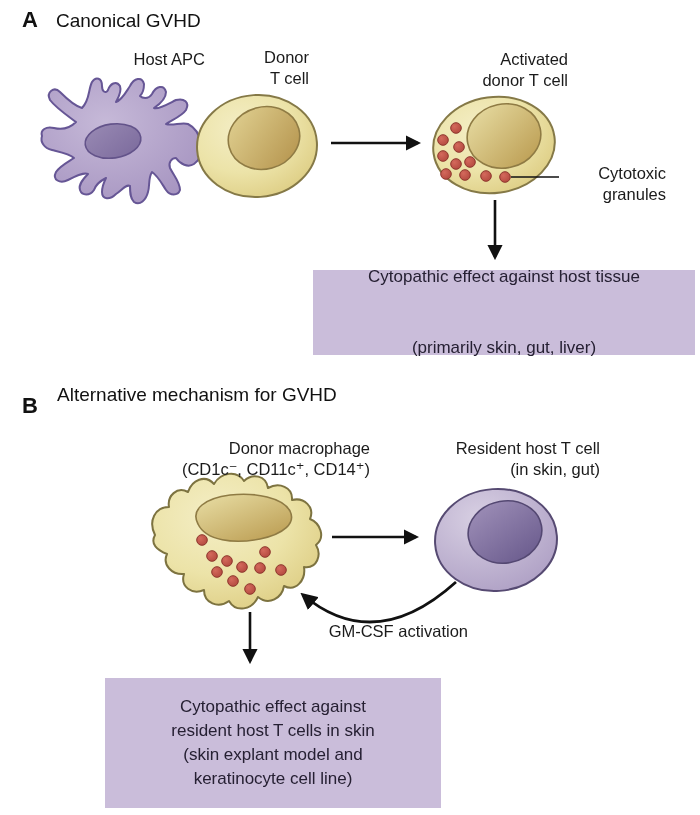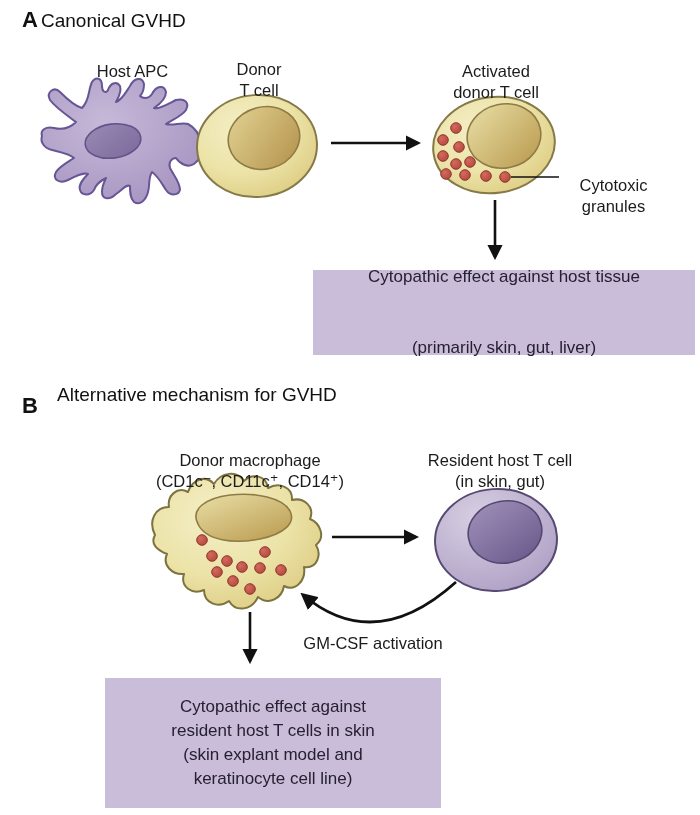--- a/index.html
+++ b/index.html
@@ -16,21 +16,21 @@
     position:absolute;
     font-size:22px;font-weight:bold;line-height:24px;color:#111;
   }
   .panel-title{
     position:absolute;
     font-size:19px;line-height:22px;color:#111;
   }
   .label{
     position:absolute;
     font-size:16.5px;line-height:21px;
-    text-align:center;color:#1b1b1b;margin-top:12px;
+    text-align:right;color:#1b1b1b;
   }
   .outcome-box{
     position:absolute;
     display:flex;flex-direction:column;justify-content:center;
     text-align:center;
     font-size:17px;line-height:24px;
     color:#262033;
   }
 </style>
 </head>
@@ -198,21 +198,21 @@
       <ellipse cx="496" cy="540" rx="61" ry="51" transform="rotate(-4 496 540)" fill="url(#gp2)" stroke="#564a72" stroke-width="2"></ellipse>
       <ellipse cx="505" cy="532" rx="37" ry="31" transform="rotate(-10 505 532)" fill="url(#gp2n)" stroke="#544872" stroke-width="1.6"></ellipse>
     </g>
 
     <path d="M 456 582 Q 375 655 303 595" stroke="#111" stroke-width="2.8" fill="none" marker-end="url(#ah)"></path>
 
     <path d="M 250 612 V 661" stroke="#111" stroke-width="2.6" fill="none" marker-end="url(#ah)"></path>
   </svg>
 
   <div class="panel-letter" style="left:22px;top:8px">A</div>
-  <div class="panel-title" style="left:41px;top:10px">Canonical GVHD</div>
+  <div class="panel-title" style="left:56px;top:10px">Canonical GVHD</div>
 
   <div class="label" style="left:60px;top:49px;width:145px">Host APC</div>
 
   <div class="label" style="left:209px;top:47px;width:100px">
     <div>Donor</div>
     <div>T cell</div>
   </div>
 
   <div class="label" style="left:424px;top:49px;width:144px">
     <div>Activated</div>

